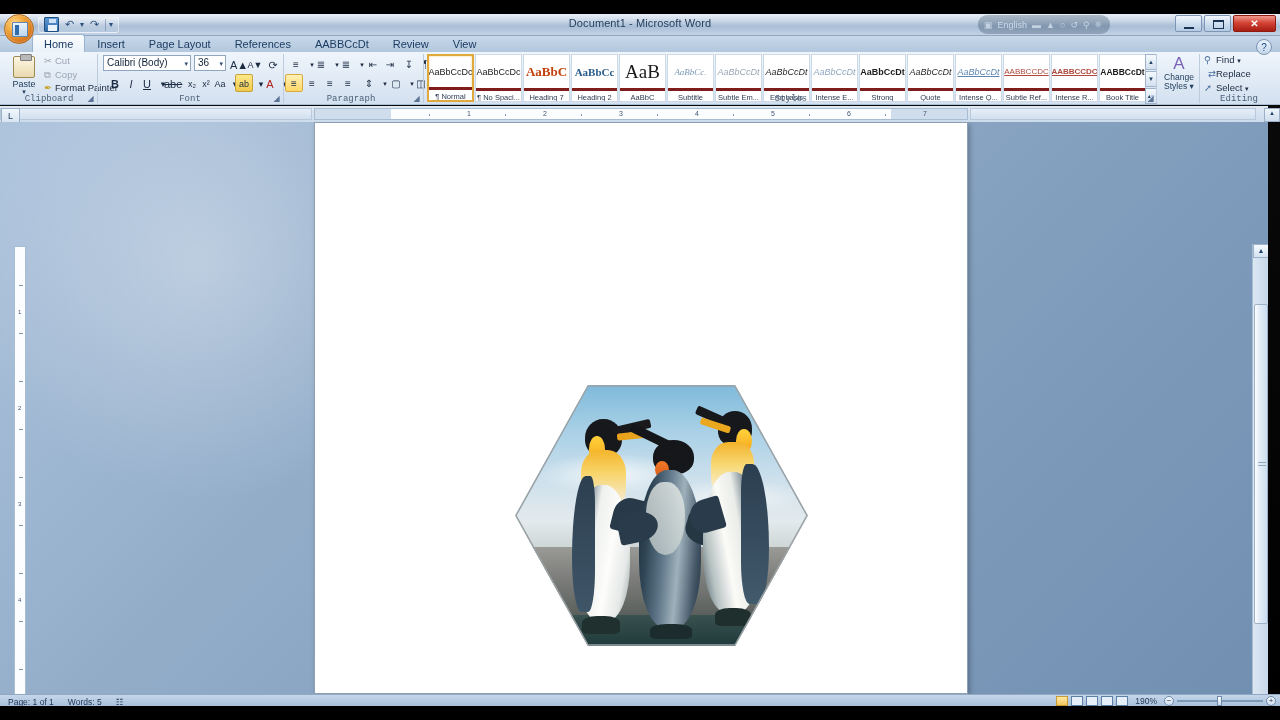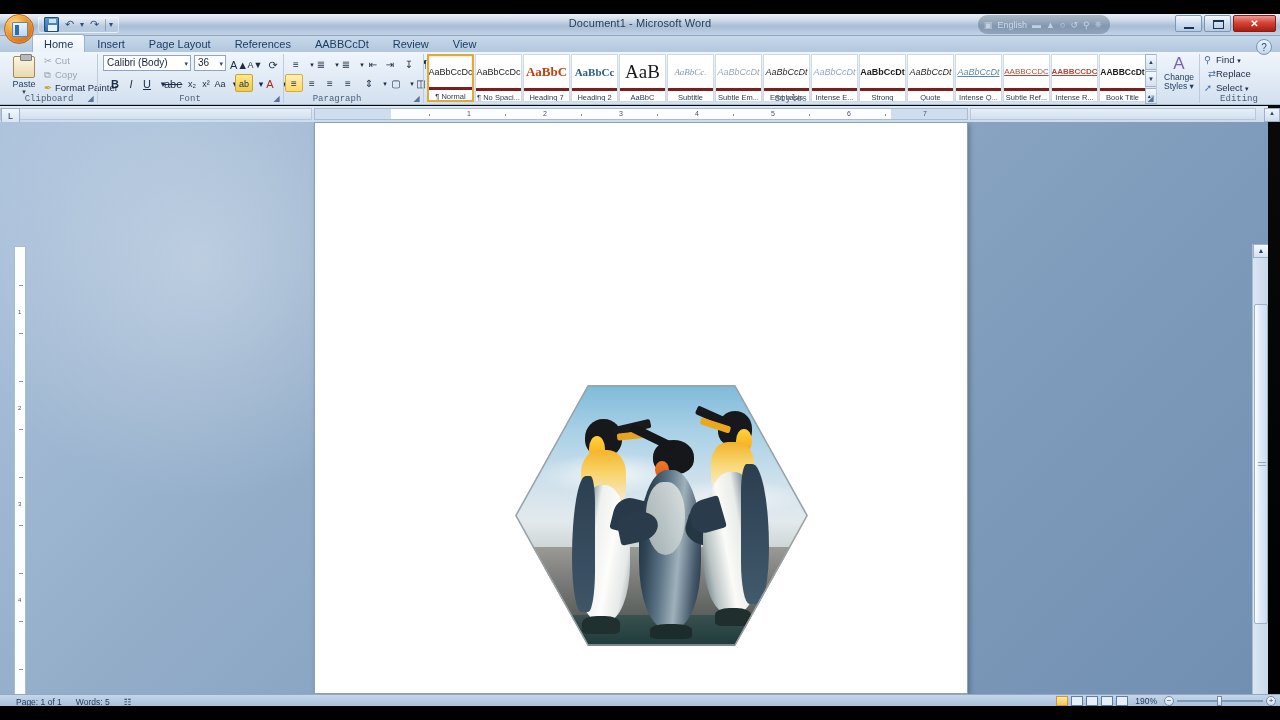--- a/index.html
+++ b/index.html
@@ -299,21 +299,21 @@
     font-size:7px; text-align:center; color:#24456e;
   }
 
   
   .statusbar {
     position:absolute; left:0; top:694px; width:1280px; height:12px;
     background:linear-gradient(180deg,#c5d6e9 0%,#a8c0da 100%);
     border-top:1px solid #91a9c4;
     font-size:8.5px; color:#1d3455;
   }
-  .sb-left { position:absolute; left:16px; top:2px; display:flex; gap:14px; }
+  .sb-left { position:absolute; left:8px; top:2px; display:flex; gap:14px; }
   .sb-right { position:absolute; right:4px; top:1px; display:flex; align-items:center; gap:3px; }
   .viewbtn { width:12px; height:10px; border:1px solid #5d7ea5; background:#e6eef8; position:relative; }
   .viewbtn.sel { background:linear-gradient(180deg,#ffe9a8,#f3c65c); border-color:#c69a34; }
   .zoomtxt { font-size:8.5px; color:#1d3455; margin:0 4px; }
   .zslider { position:relative; width:86px; height:10px; }
   .zslider .track { position:absolute; left:0; right:0; top:4px; height:2px; background:#7e99b8; }
   .zslider .mid { position:absolute; left:42px; top:1px; width:1px; height:8px; background:#7e99b8; }
   .zslider .knob { position:absolute; left:40px; top:0; width:5px; height:10px; background:linear-gradient(180deg,#fbfdff,#c9d9eb); border:1px solid #6e8bad; }
   .zcirc { width:10px; height:10px; border-radius:50%; border:1px solid #6e8bad; background:linear-gradient(180deg,#f3f8fd,#cfdded); font-size:8px; text-align:center; line-height:8px; color:#1d3455; }
 
@@ -562,21 +562,21 @@
   </div>
   <div class="edit-item" style="top:82px;">
     <span class="mini">➚</span><span>Select</span> <span style="font-size:7px;">▾</span>
   </div>
 
   <div class="ribbon-labels">
     <div class="grp-label" style="left:4px; width:90px;">Clipboard</div>
     <div class="grp-dialog" style="left:86px;">◢</div>
     <div class="grp-label" style="left:100px; width:180px;">Font</div>
     <div class="grp-dialog" style="left:272px;">◢</div>
-    <div class="grp-label" style="left:272px; width:130px;">Paragraph</div>
+    <div class="grp-label" style="left:286px; width:130px;">Paragraph</div>
     <div class="grp-dialog" style="left:412px;">◢</div>
     <div class="grp-label" style="left:426px; width:730px;">Styles</div>
     <div class="grp-dialog" style="left:1146px;">◢</div>
     <div class="grp-label" style="left:1200px; width:78px;">Editing</div>
   </div>
 
   <div class="hruler-wrap"></div>
   <div class="hr-left-grey"></div>
   <div class="hr-right-grey"></div>
   <div class="hruler">

